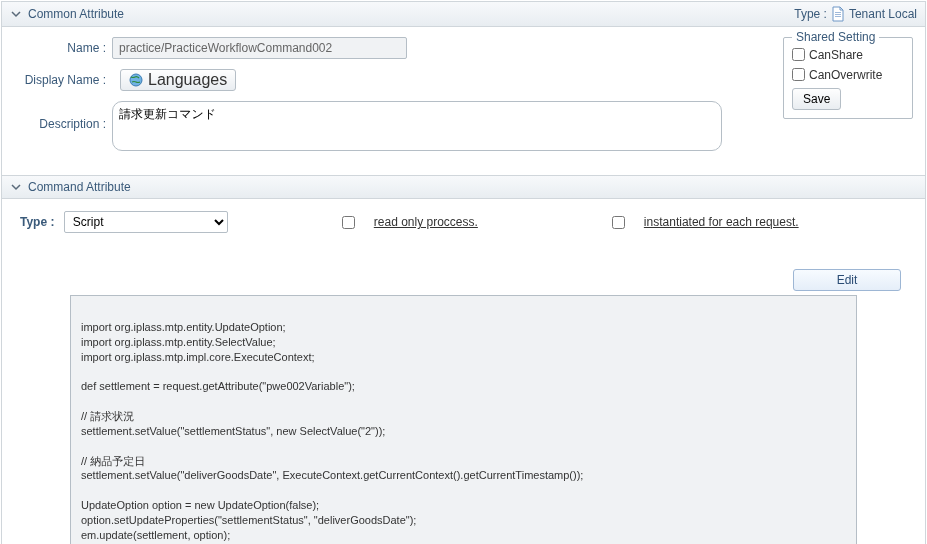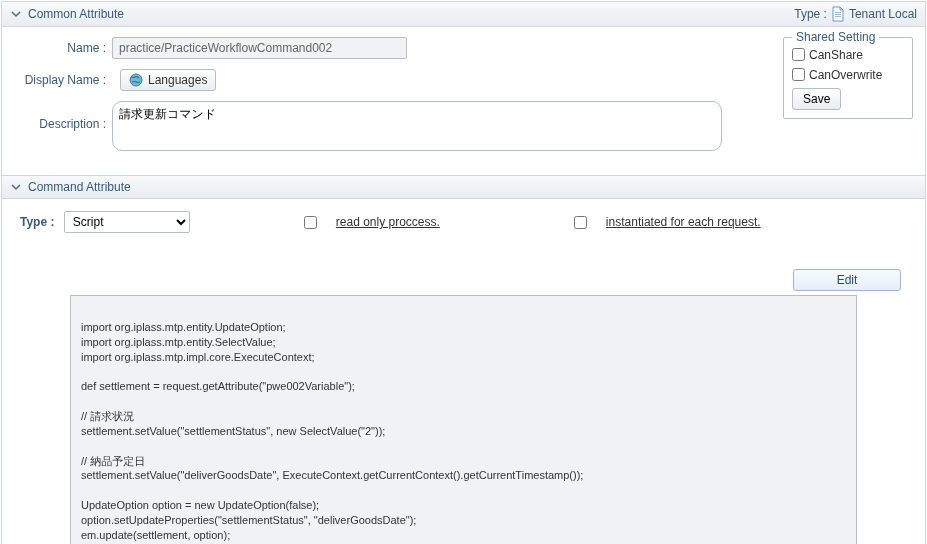--- a/index.html
+++ b/index.html
@@ -95,21 +95,21 @@
   }
   .lang-btn {
     display: inline-flex;
     align-items: center;
     gap: 5px;
     height: 22px;
     border: 1px solid #b5bec6;
     border-radius: 3px;
     background: linear-gradient(#fefefe, #e9edf1);
     padding: 0 8px;
-    font-size: 12px;
+    font-size: 16px;
     color: #333;
     margin-left: 8px;
     cursor: pointer;
   }
   .globe {
     width: 14px;
     height: 14px;
     display: inline-block;
   }
   .shared-box {
@@ -159,21 +159,21 @@
     color: #3a5a7a;
     font-weight: bold;
     margin-left: 4px;
   }
   .select {
     height: 22px;
     border: 1px solid #b5bec6;
     border-radius: 2px;
     font-size: 12px;
     padding: 0 4px;
-    width: 126px;
+    width: 164px;
     background: #fff;
     margin-left: 6px;
   }
   .ck-inline {
     display: flex;
     align-items: center;
     gap: 16px;
     color: #333;
     text-decoration: underline;
   }

